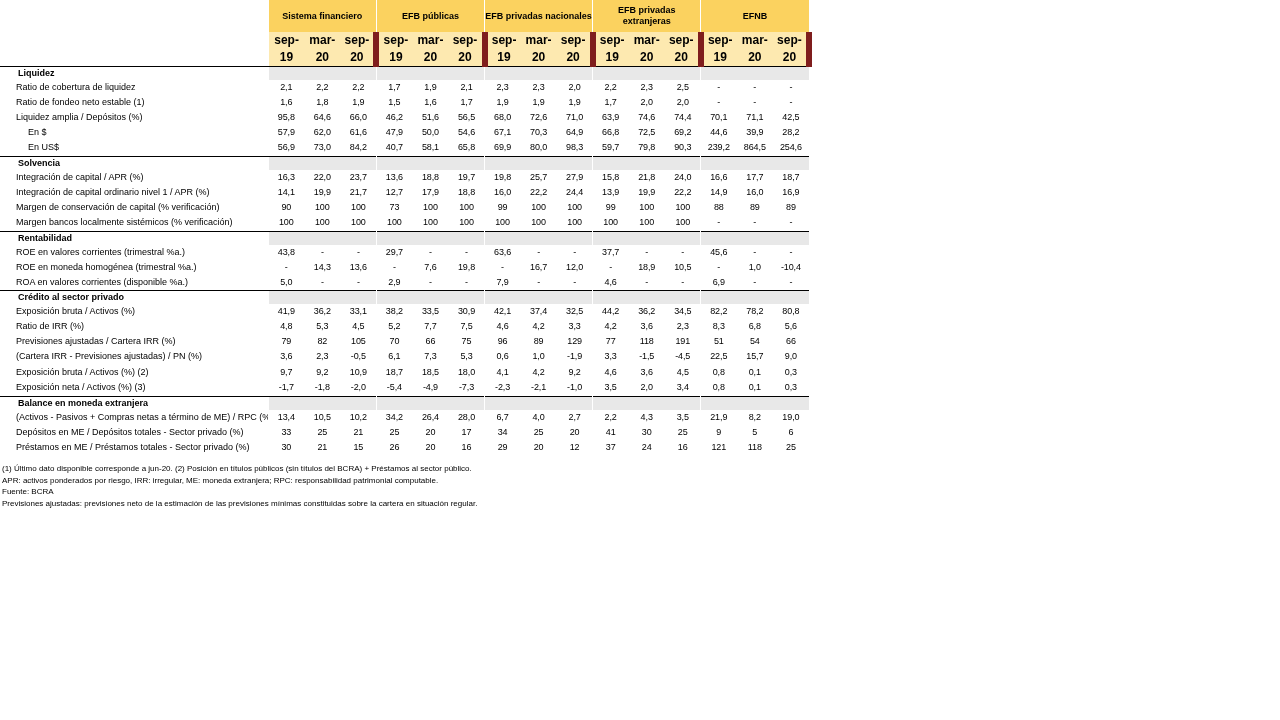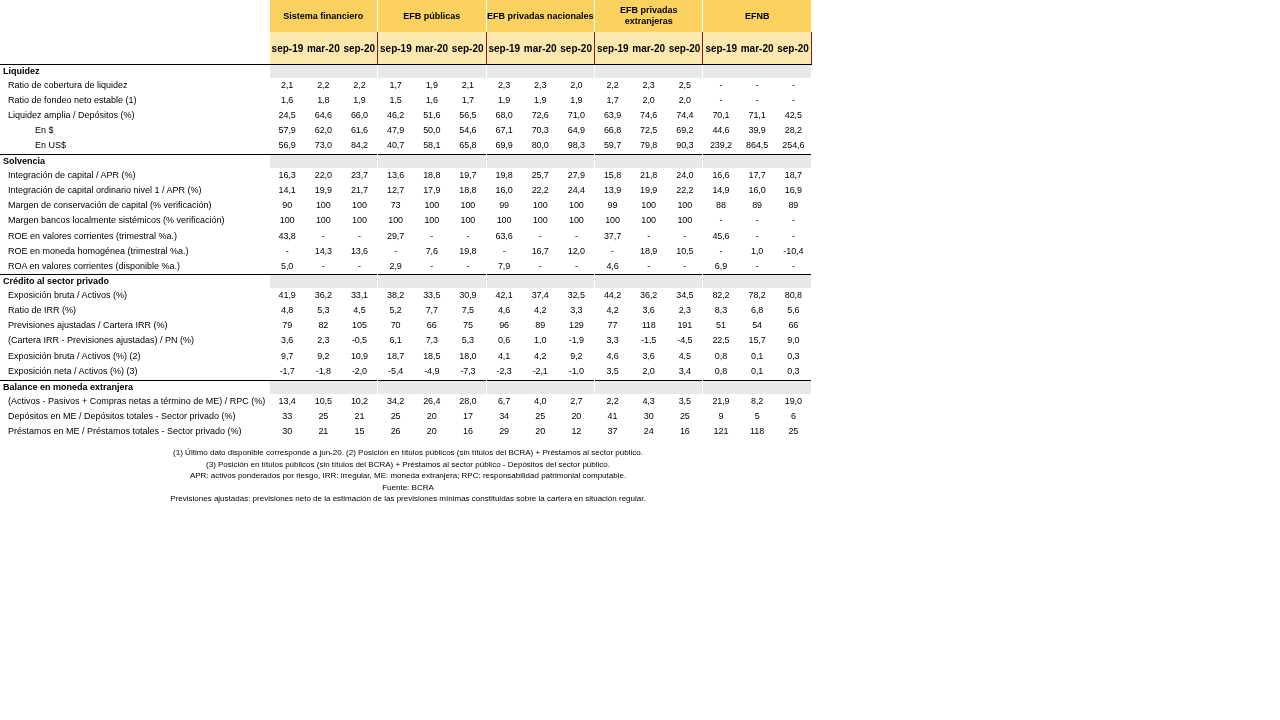--- a/index.html
+++ b/index.html
@@ -33,80 +33,80 @@
     text-align:center;
     vertical-align:middle;
     height:32px;
     line-height:11px;
     border-left:1px solid #ffffff;
     border-right:1px solid #ffffff;
   }
   th.per{
     background:#fde9b0;
     color:#000;
-    font-size:10px;
+    font-size:12px;
     font-weight:bold;
     text-align:center;
-    height:32px;
+    height:17px;
     line-height:17px;
     border-bottom:1.4px solid #000;
   }
   th.per.first-of-grp{border-left:1px solid #ffffff;}
-  th.per.last-of-grp{border-right:1px solid #7f1d1d;margin-top:9px;}
+  th.per.last-of-grp{border-right:6px solid #7f1d1d;margin-top:9px;}
 
   
   tbody td{padding:0;}
 
   tr.section td{
     font-weight:bold;
     font-size:9px;
     height:13px;
     line-height:13px;
     border-top:1.4px solid #000;
     background:#ffffff;
   }
   tr.section td.sec-label{
-    padding-left:3px;
+    padding-left:18px;
     white-space:nowrap;
     background:#ffffff;
   }
   tr.section td.band{
     background:#e8e8e8;
     border-left:1px solid #ffffff;
     border-right:1px solid #ffffff;
   }
 
   tr.data td{
     height:15px;
     line-height:15px;
     font-size:9px;
     background:#ffffff;
   }
   tr.data td.lab{
-    padding-left:8px;
+    padding-left:16px;
     white-space:nowrap;
     overflow:hidden;
   }
-  tr.data td.lab.ind2{padding-left:35px;}
+  tr.data td.lab.ind2{padding-left:28px;}
   tr.data td.num{
     text-align:center;
     font-size:9px;
     letter-spacing:-0.1px;
   }
   tr.data.last-of-sec td{padding-bottom:1px;}
 
   
   #notes{
     width:812px;
     margin:7px 0 0 2px;
     font-size:8px;
     line-height:11.5px;
     color:#000;
   }
-  #notes div{white-space:nowrap;text-align:center;}
+  #notes div{white-space:nowrap;}
 </style>
 </head>
 <body>
 
 <div id="sheet">
 
   <table class="tbl">
     <colgroup>
       <col class="c-label">
       <col class="c-num">
@@ -195,21 +195,21 @@
           <td class="num">1,9</td>
           <td class="num">1,7</td>
           <td class="num">2,0</td>
           <td class="num">2,0</td>
           <td class="num">-</td>
           <td class="num">-</td>
           <td class="num">-</td>
         </tr>
         <tr class="data">
           <td class="lab">Liquidez amplia / Depósitos (%)</td>
-          <td class="num">24,5</td>
+          <td class="num">95,8</td>
           <td class="num">64,6</td>
           <td class="num">66,0</td>
           <td class="num">46,2</td>
           <td class="num">51,6</td>
           <td class="num">56,5</td>
           <td class="num">68,0</td>
           <td class="num">72,6</td>
           <td class="num">71,0</td>
           <td class="num">63,9</td>
           <td class="num">74,6</td>
@@ -327,20 +327,28 @@
           <td class="num">100</td>
           <td class="num">100</td>
           <td class="num">100</td>
           <td class="num">100</td>
           <td class="num">100</td>
           <td class="num">100</td>
           <td class="num">-</td>
           <td class="num">-</td>
           <td class="num">-</td>
         </tr>
+        <tr class="section">
+          <td class="sec-label">Rentabilidad</td>
+          <td class="band" colspan="3"></td>
+          <td class="band" colspan="3"></td>
+          <td class="band" colspan="3"></td>
+          <td class="band" colspan="3"></td>
+          <td class="band" colspan="3"></td>
+        </tr>
         <tr class="data">
           <td class="lab">ROE en valores corrientes (trimestral %a.)</td>
           <td class="num">43,8</td>
           <td class="num">-</td>
           <td class="num">-</td>
           <td class="num">29,7</td>
           <td class="num">-</td>
           <td class="num">-</td>
           <td class="num">63,6</td>
           <td class="num">-</td>
@@ -564,19 +572,18 @@
           <td class="num">16</td>
           <td class="num">121</td>
           <td class="num">118</td>
           <td class="num">25</td>
         </tr>
       </tbody>
   </table>
 
   <div id="notes">
       <div>(1) Último dato disponible corresponde a jun-20. (2) Posición en títulos públicos (sin títulos del BCRA) + Préstamos al sector público.</div>
-      <div>(3) Posición en títulos públicos (sin títulos del BCRA) + Préstamos al sector público - Depósitos del sector público.</div>
       <div>APR: activos ponderados por riesgo, IRR: irregular, ME: moneda extranjera; RPC: responsabilidad patrimonial computable.</div>
       <div>Fuente: BCRA</div>
       <div>Previsiones ajustadas: previsiones neto de la estimación de las previsiones mínimas constituidas sobre la cartera en situación regular.</div>
     </div>
 
 </div>
 
 </body></html>

